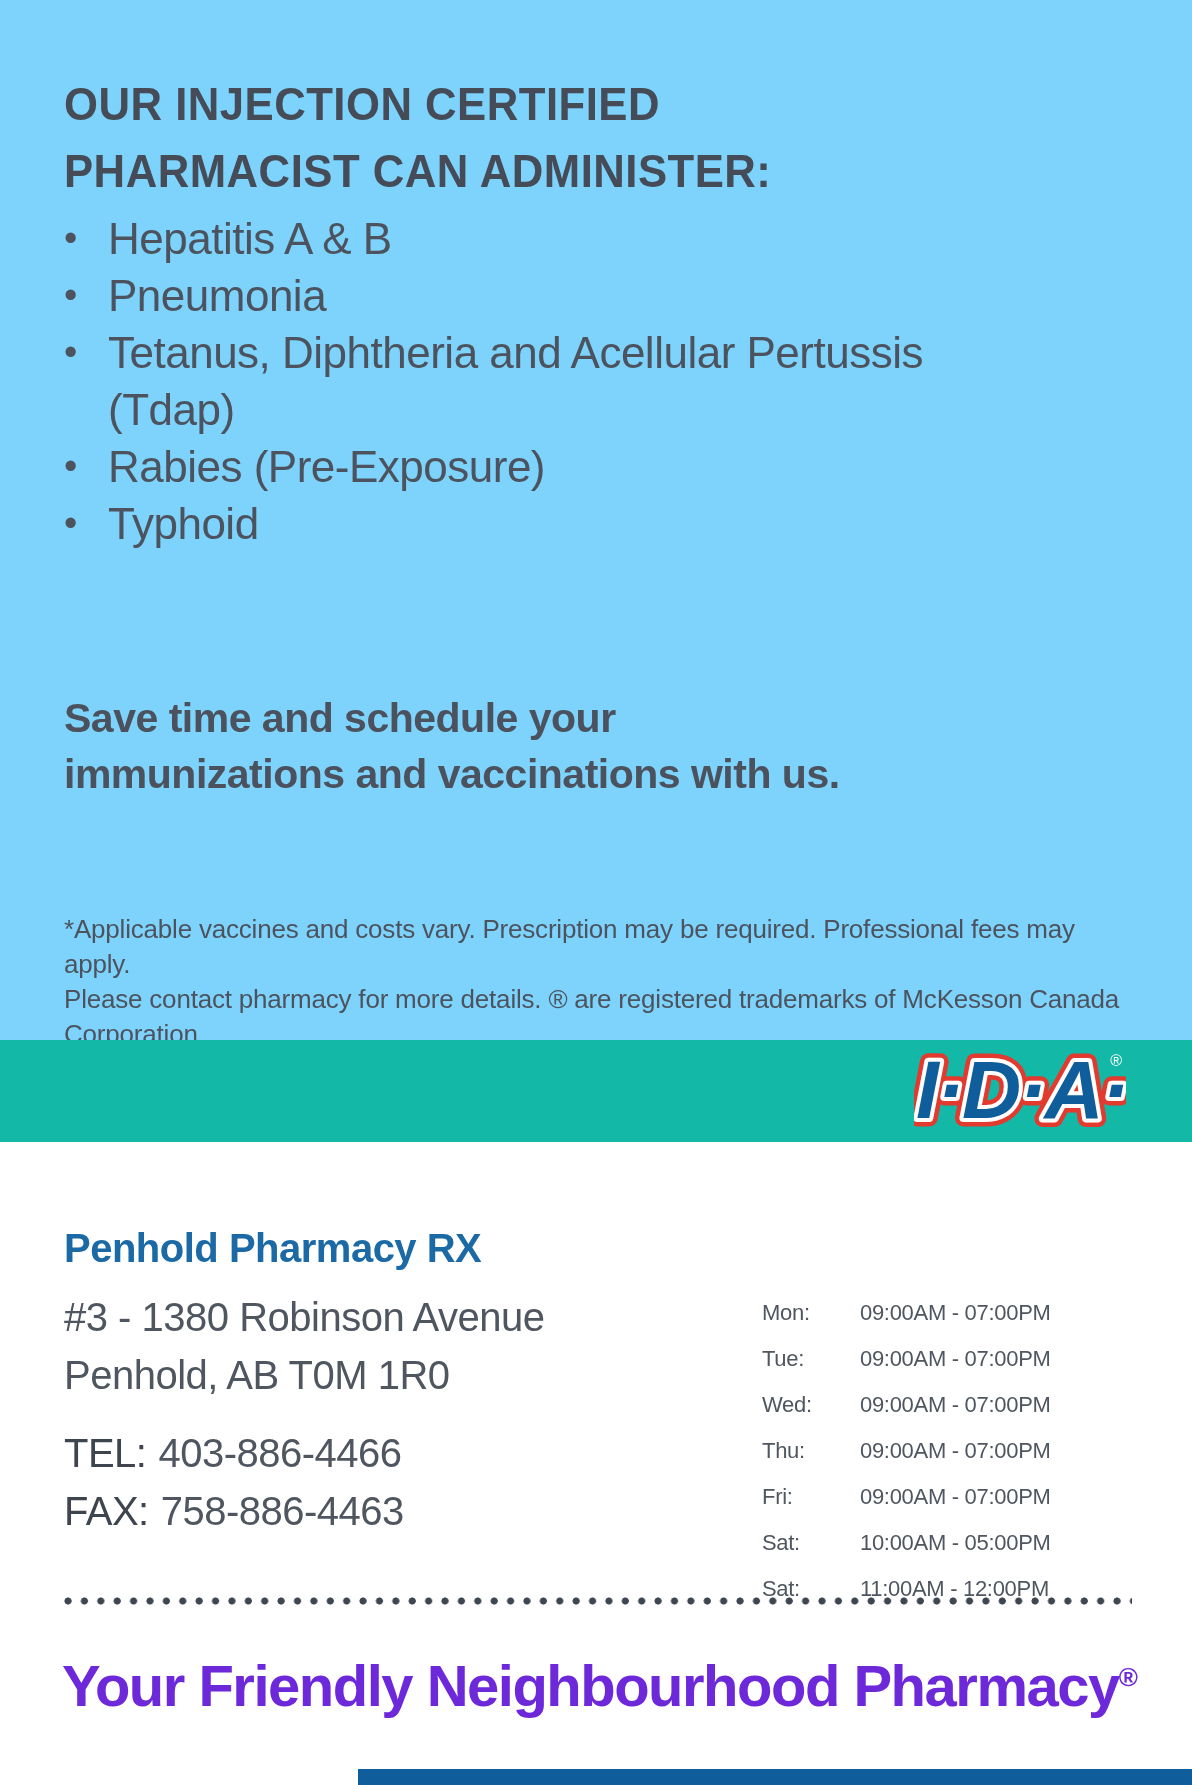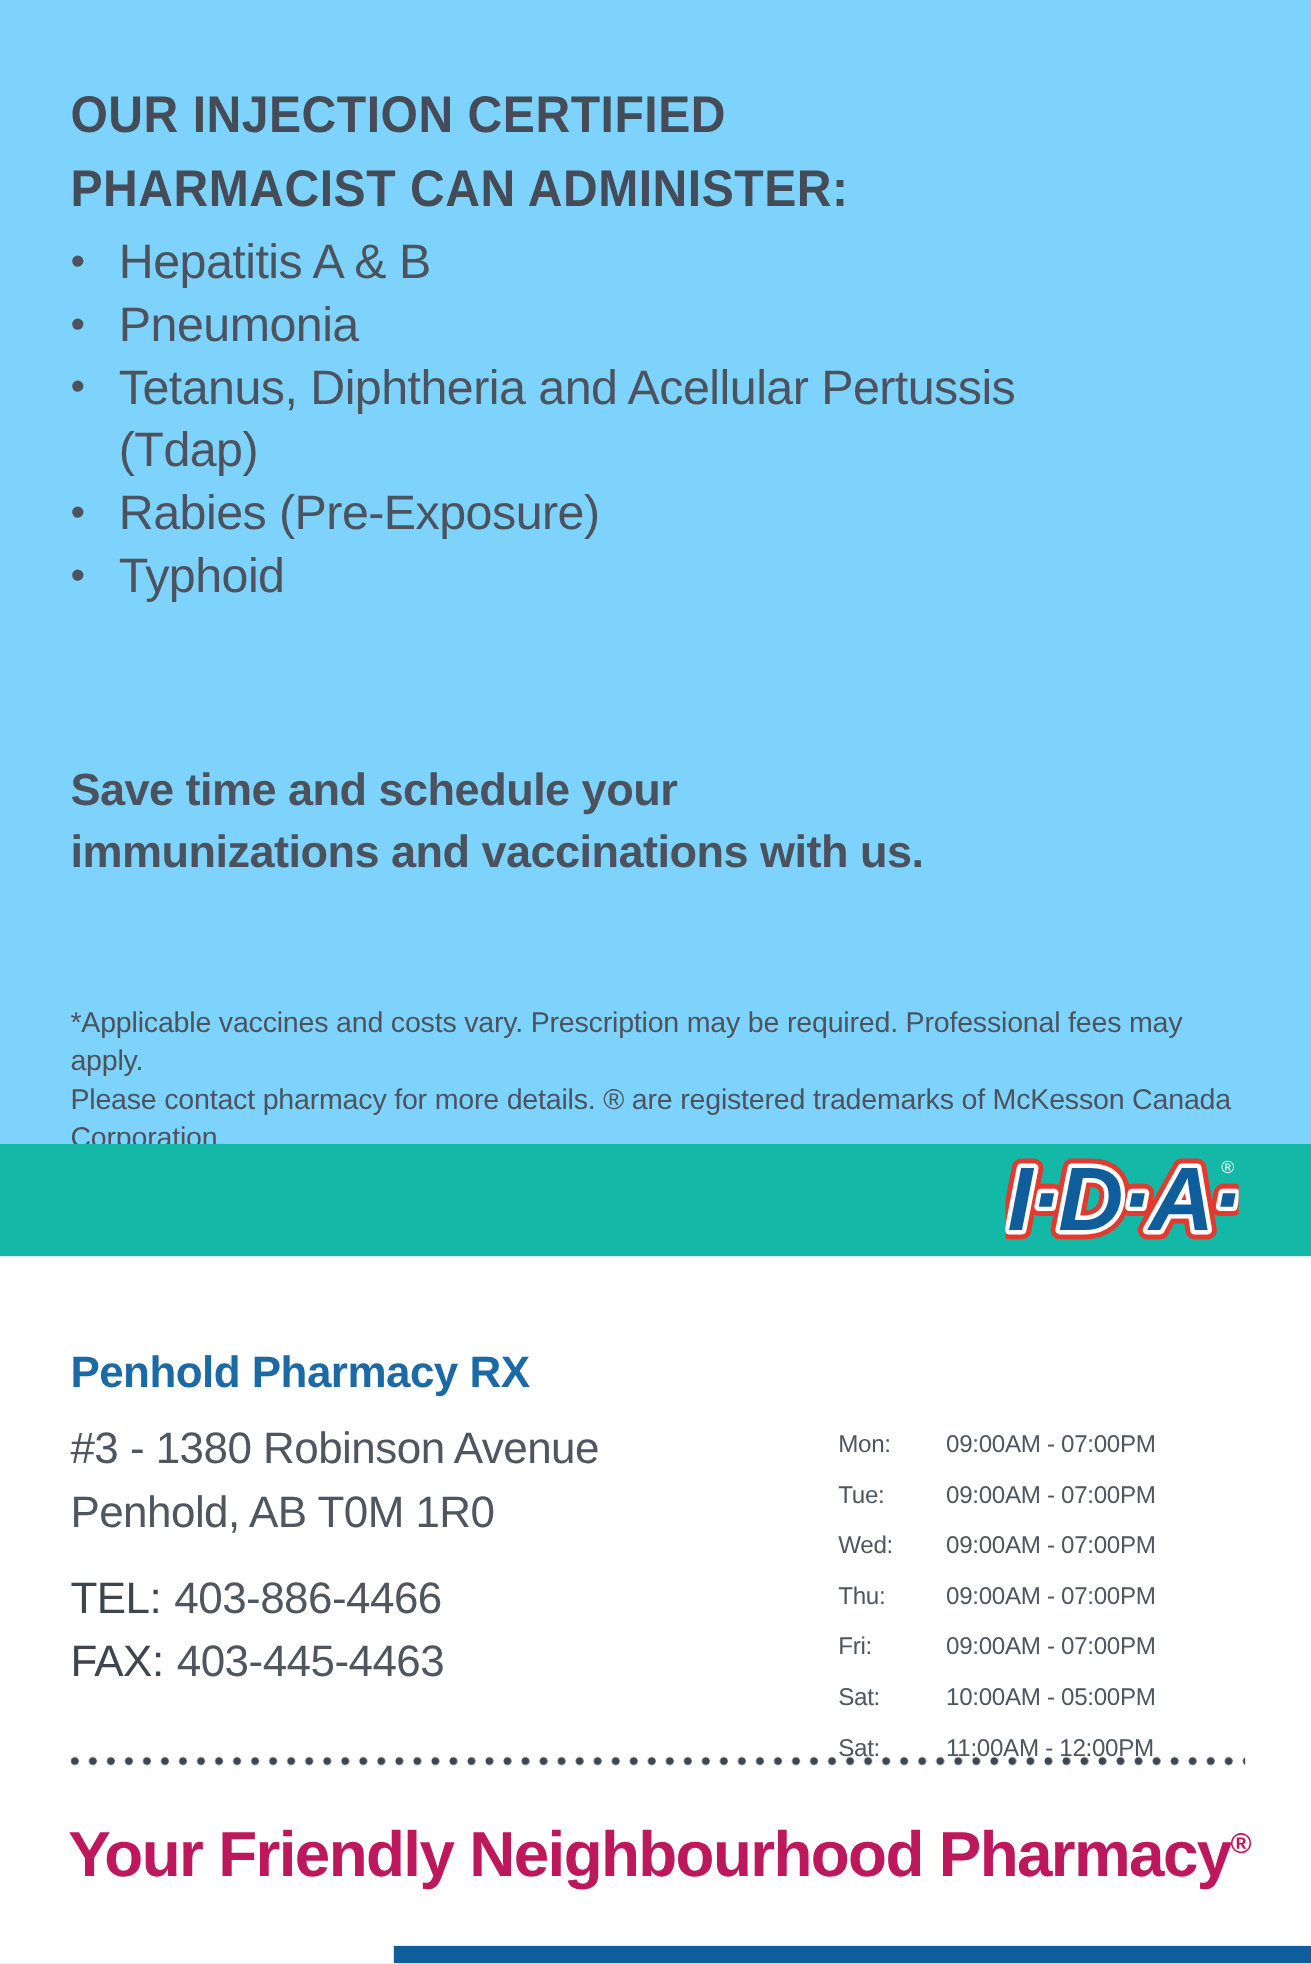--- a/index.html
+++ b/index.html
@@ -125,21 +125,21 @@
     background-image: radial-gradient(circle at 4px 4px, #3e4651 3.2px, rgba(0,0,0,0) 3.9px);
     background-size: 16.4px 8px;
     background-repeat: repeat-x;
   }
 
   .tagline {
     position: absolute;
     left: 62px; top: 1652px;
     font-size: 58px;
     font-weight: bold;
-    color: #be185d;
+    color: #6d28d9;
     letter-spacing: -1.5px;
     white-space: nowrap;
   }
   .tagline sup {
     font-size: 26px;
     vertical-align: super;
     letter-spacing: 0;
   }
 
   .bottom-bar {
@@ -212,21 +212,21 @@
   <div class="address">
     <div>#3 - 1380 Robinson Avenue</div>
     <div>Penhold, AB T0M 1R0</div>
   </div>
 
   <div class="phone-block">
     <div>
       <span class="lbl">TEL:</span><span>403-886-4466</span>
     </div>
     <div>
-      <span class="lbl">FAX:</span><span>403-445-4463</span>
+      <span class="lbl">FAX:</span><span>758-886-4463</span>
     </div>
   </div>
 
   <div class="hours">
     <div class="row">
       <span class="day">Mon:</span>
       <span class="time">09:00AM - 07:00PM</span>
     </div>
     <div class="row">
       <span class="day">Tue:</span>

